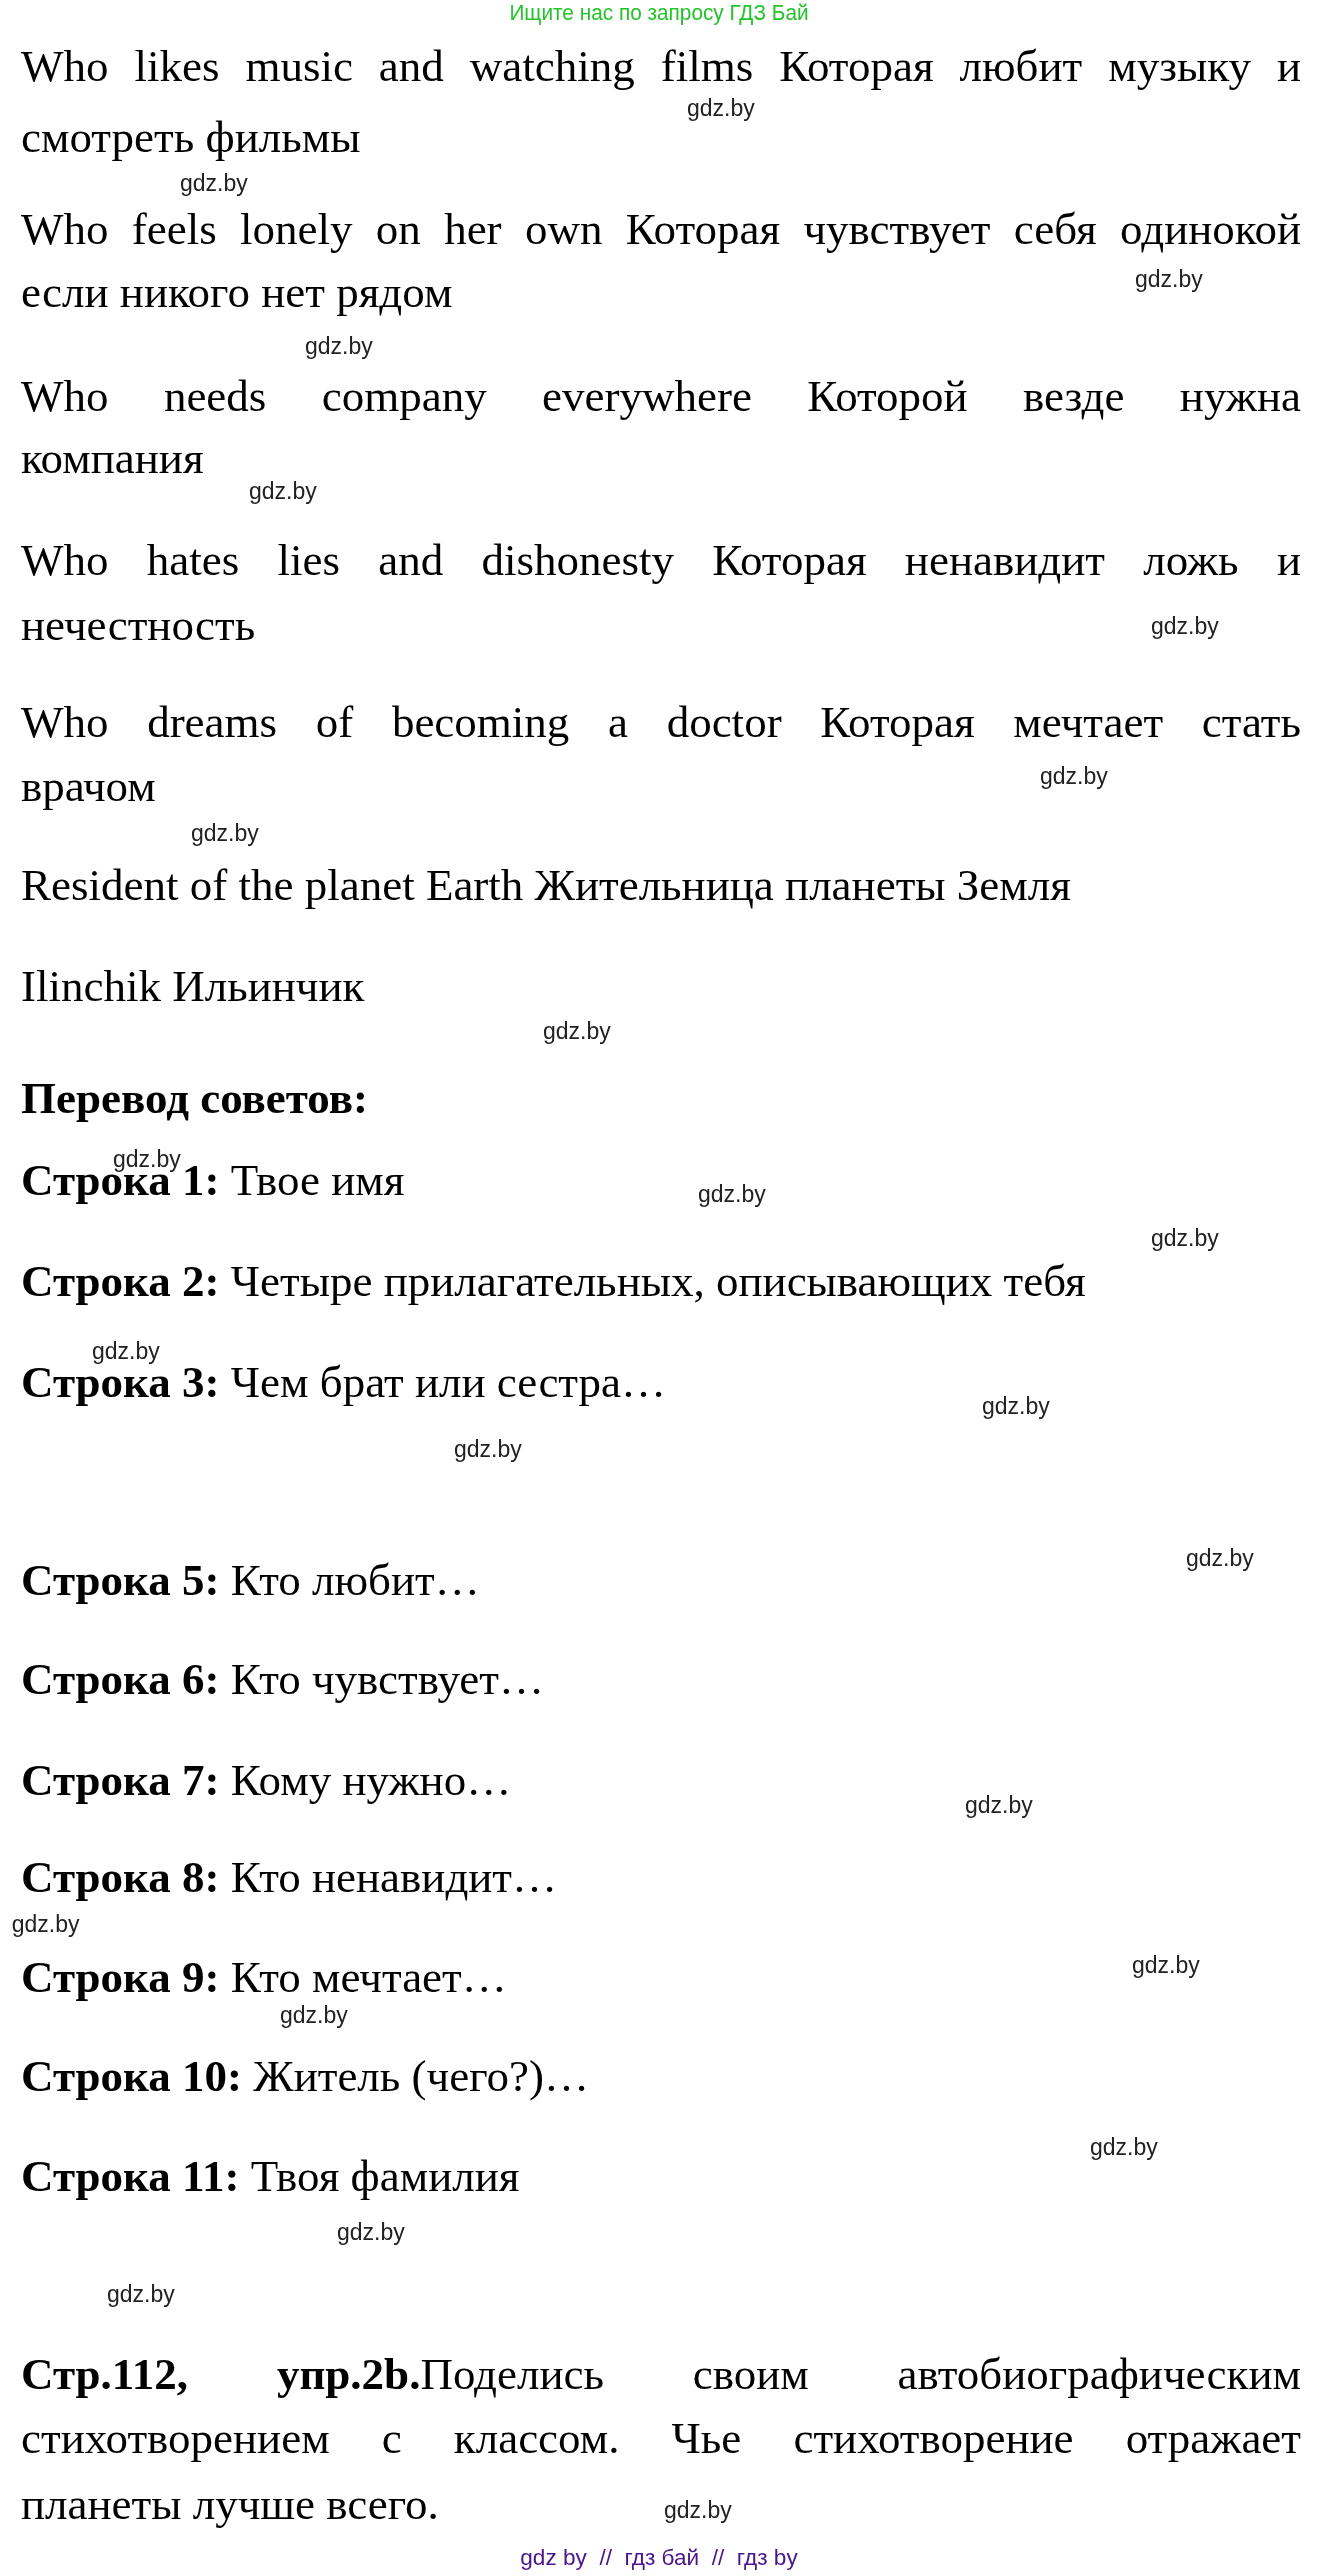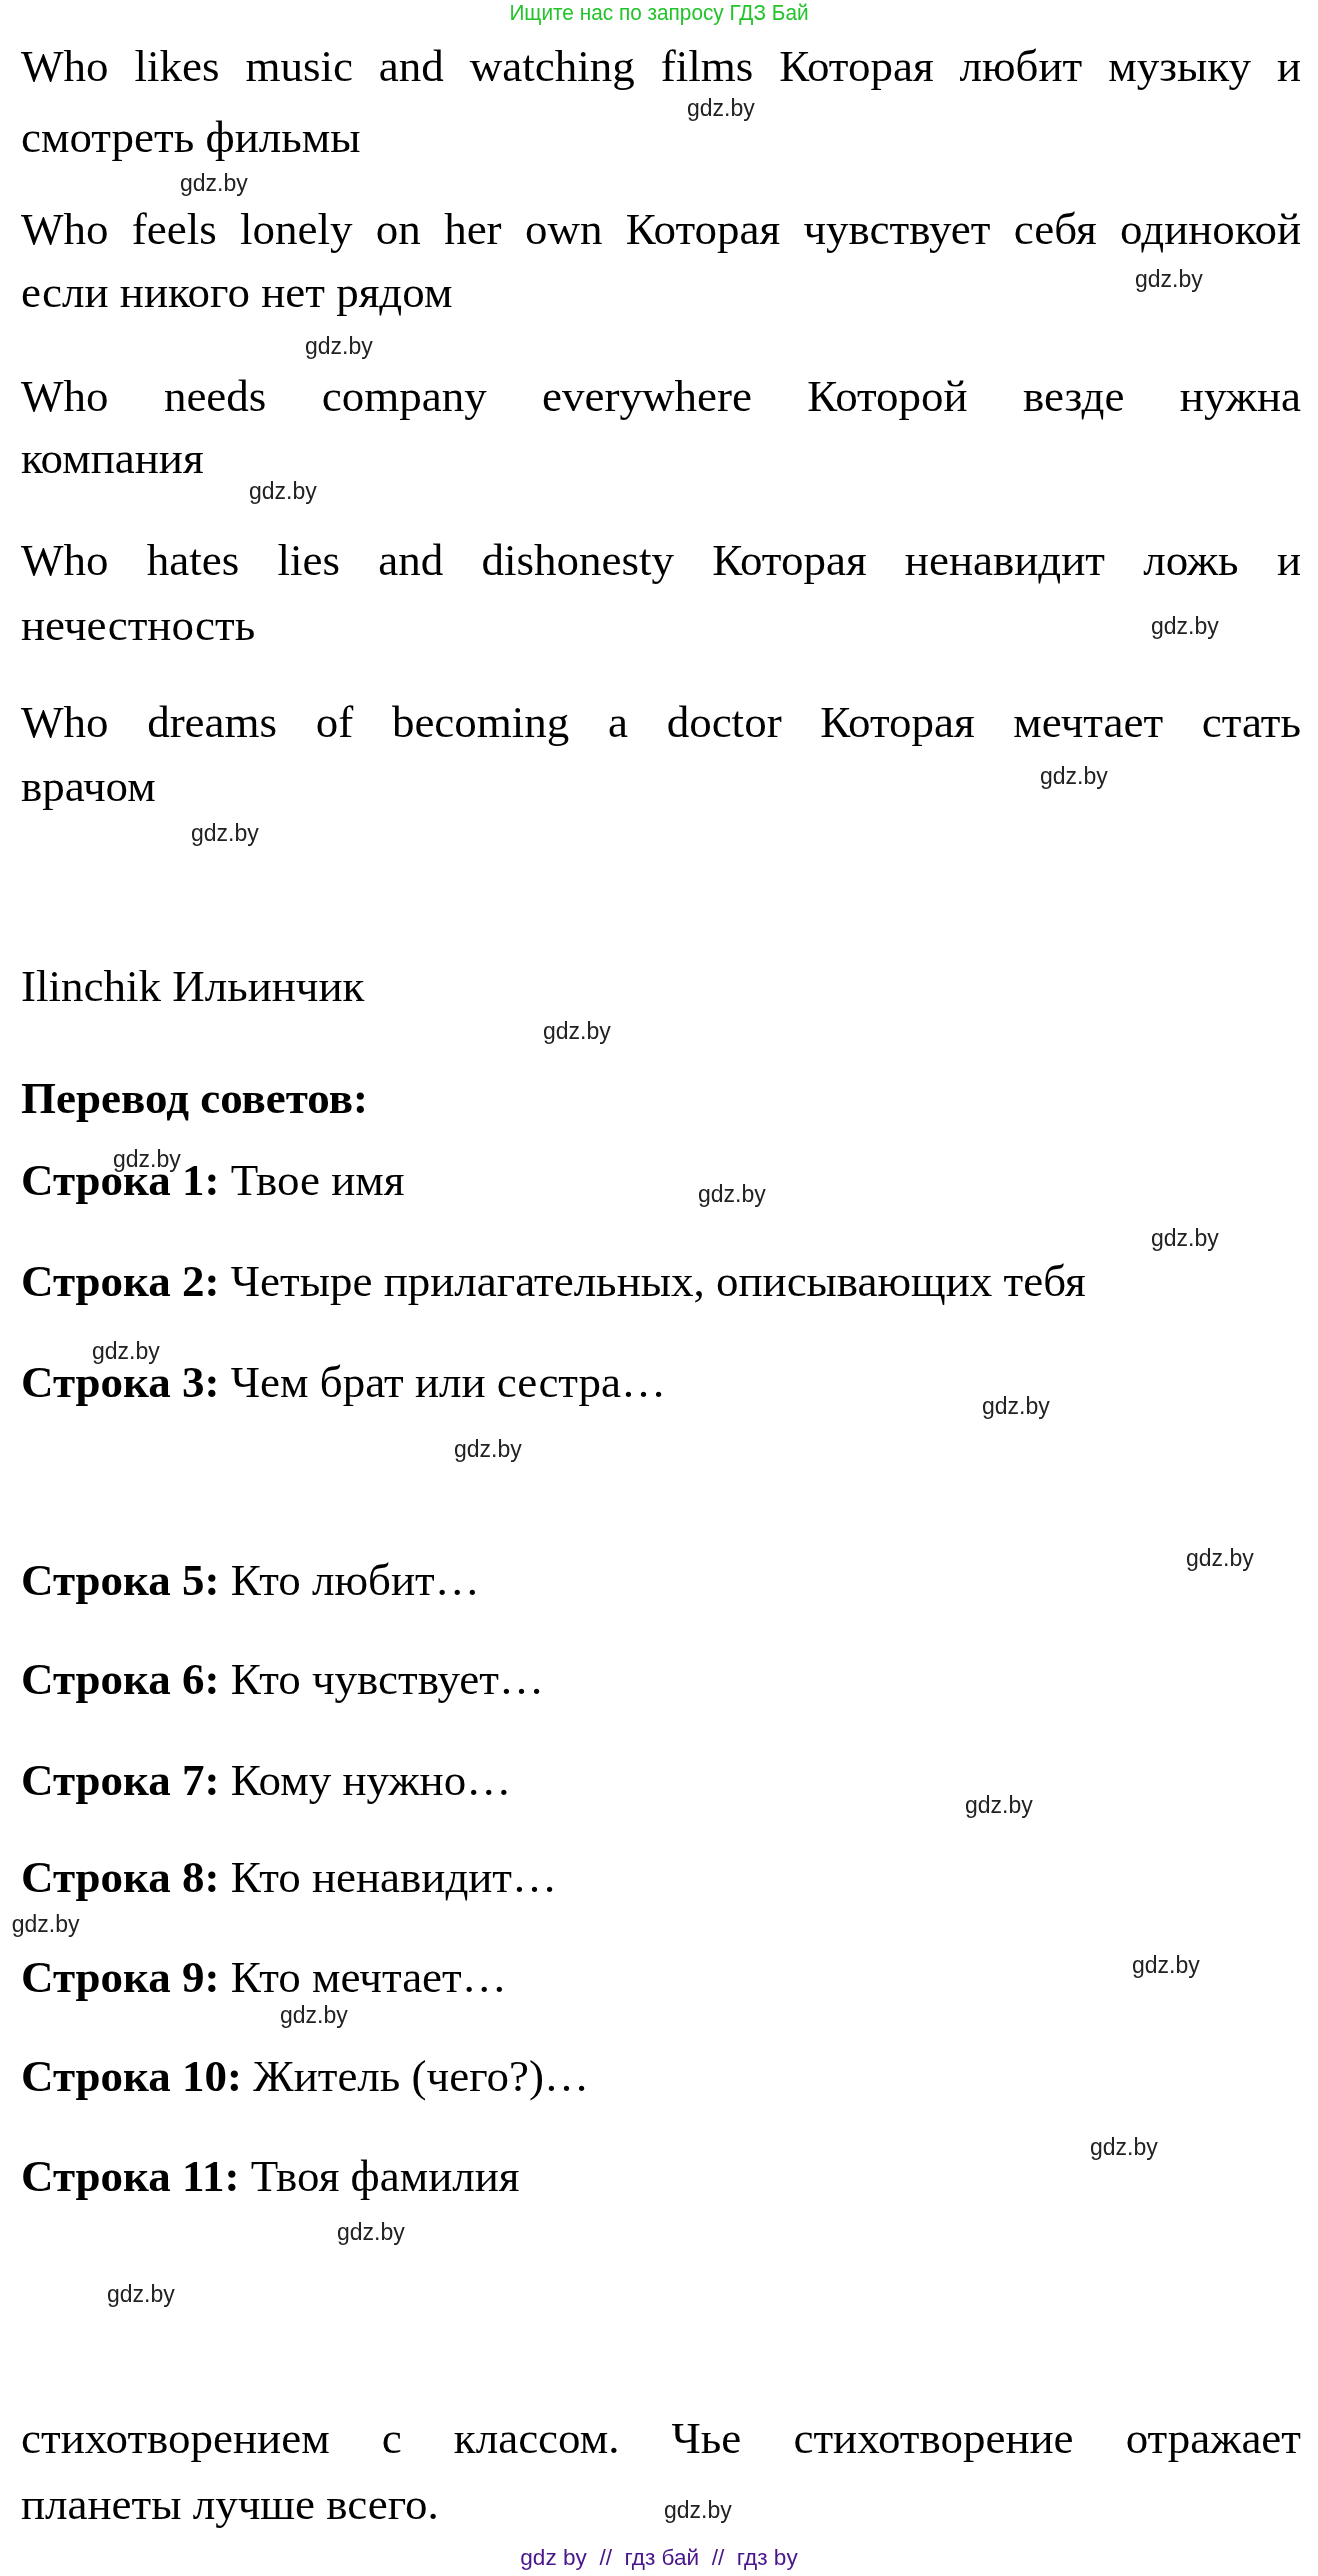--- a/index.html
+++ b/index.html
@@ -43,35 +43,37 @@
 
   <div class="ln j" style="top:373px">Who needs company everywhere Которой везде нужна</div>
   <div class="ln" style="top:435px">компания</div>
 
   <div class="ln j" style="top:537px">Who hates lies and dishonesty Которая ненавидит ложь и</div>
   <div class="ln" style="top:602px">нечестность</div>
 
   <div class="ln j" style="top:699px">Who dreams of becoming a doctor Которая мечтает стать</div>
   <div class="ln" style="top:763px">врачом</div>
 
+  <div class="ln" style="top:862px">Resident of the planet Earth Жительница планеты Земля</div>
   <div class="ln" style="top:963px">Ilinchik Ильинчик</div>
 
   <div class="ln b" style="top:1075px">Перевод советов:</div>
 
   <div class="ln" style="top:1157px"><span class="b">Строка 1:</span> <span>Твое имя</span></div>
   <div class="ln" style="top:1258px"><span class="b">Строка 2:</span> <span>Четыре прилагательных, описывающих тебя</span></div>
   <div class="ln" style="top:1359px"><span class="b">Строка 3:</span> <span>Чем брат или сестра…</span></div>
   <div class="ln" style="top:1557px"><span class="b">Строка 5:</span> <span>Кто любит…</span></div>
   <div class="ln" style="top:1656px"><span class="b">Строка 6:</span> <span>Кто чувствует…</span></div>
   <div class="ln" style="top:1757px"><span class="b">Строка 7:</span> <span>Кому нужно…</span></div>
   <div class="ln" style="top:1854px"><span class="b">Строка 8:</span> <span>Кто ненавидит…</span></div>
   <div class="ln" style="top:1954px"><span class="b">Строка 9:</span> <span>Кто мечтает…</span></div>
   <div class="ln" style="top:2053px"><span class="b">Строка 10:</span> <span>Житель (чего?)…</span></div>
   <div class="ln" style="top:2153px"><span class="b">Строка 11:</span> <span>Твоя фамилия</span></div>
 
+  <div class="ln j" style="top:2351px"><span class="b">Стр.112, упр.2b.</span><span>Поделись своим автобиографическим</span></div>
   <div class="ln j" style="top:2415px">стихотворением с классом. Чье стихотворение отражает</div>
   <div class="ln" style="top:2481px">планеты лучше всего.</div>
 
   <div class="wm" style="left:687px;top:97px">gdz.by</div>
   <div class="wm" style="left:180px;top:172px">gdz.by</div>
   <div class="wm" style="left:1135px;top:268px">gdz.by</div>
   <div class="wm" style="left:305px;top:335px">gdz.by</div>
   <div class="wm" style="left:249px;top:480px">gdz.by</div>
   <div class="wm" style="left:1151px;top:615px">gdz.by</div>
   <div class="wm" style="left:1040px;top:765px">gdz.by</div>

